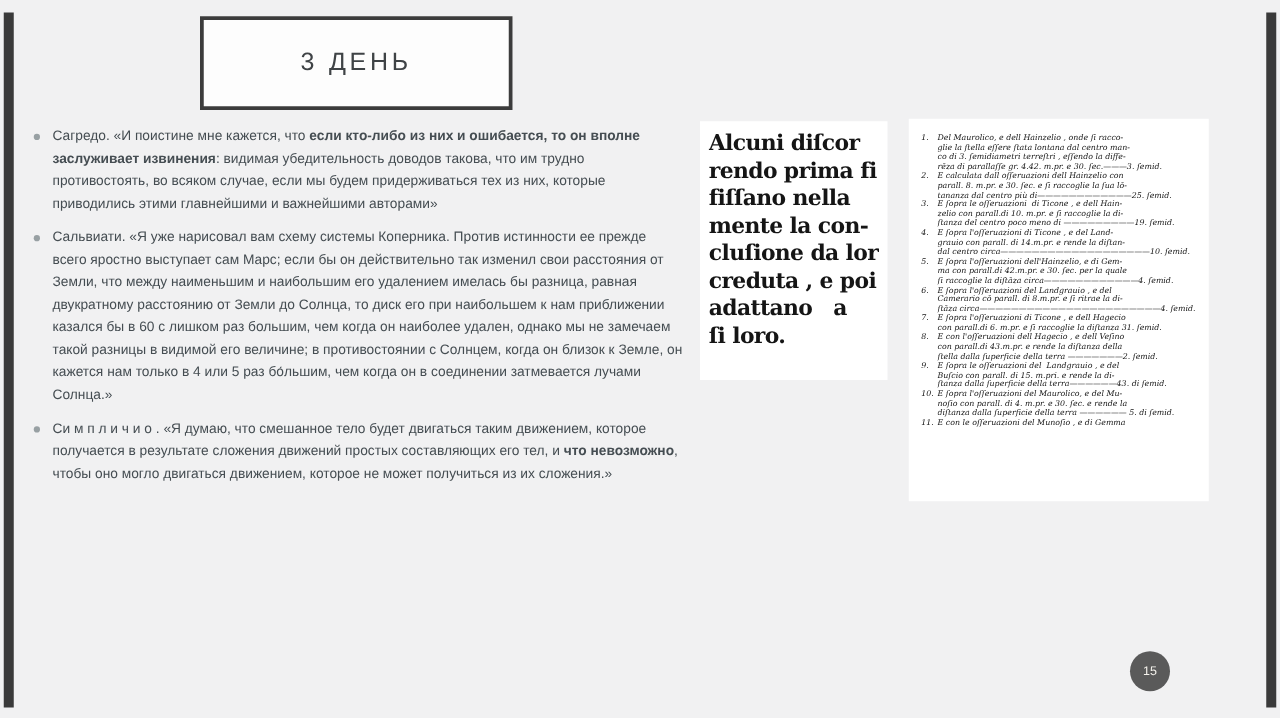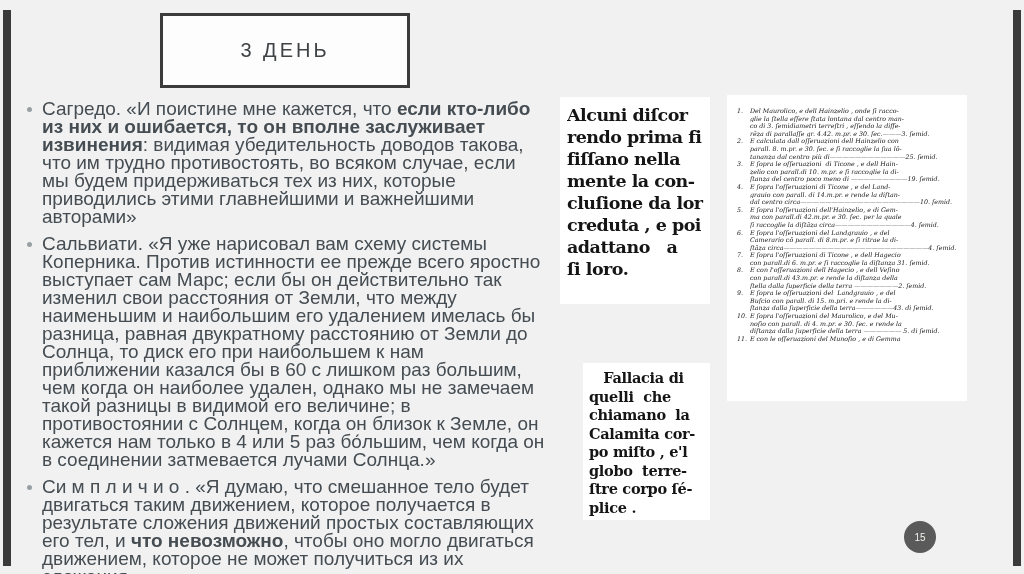--- a/index.html
+++ b/index.html
@@ -23,21 +23,21 @@
     font-size:20px;letter-spacing:3px;color:#3f4346;
     font-family:"Liberation Sans", sans-serif;
   }
 
   ul.bullets{
     position:absolute;left:42px;top:100px;width:505px;margin:0;padding:0;
     list-style:none;
   }
   ul.bullets li{
     position:relative;margin:0 0 9px 0;
-    font-size:19px;line-height:18px;color:#454d52;
+    font-size:11px;line-height:18px;color:#454d52;
   }
   ul.bullets li::before{
     content:"";position:absolute;left:-15px;top:7px;width:5px;height:5px;
     border-radius:50%;background:#98a0a3;
   }
   ul.bullets .b{font-weight:bold;}
 
   .scan{
     position:absolute;background:#ffffff;color:#151515;box-sizing:border-box;
     font-family:"DejaVu Serif","Liberation Serif",serif;
@@ -87,30 +87,20 @@
 
   <div class="scan alcuni" id="scan-alcuni">
       <div class="line">Alcuni diſcor</div>
       <div class="line">rendo prima fi</div>
       <div class="line">fiſſano nella</div>
       <div class="line">mente la con-</div>
       <div class="line">cluſione da lor</div>
       <div class="line">creduta , e poi</div>
       <div class="line">adattano   a</div>
       <div class="line">ſi loro.</div>
-    </div>
-  <div class="scan fallacia" id="scan-fallacia">
-      <div class="line">   Fallacia di</div>
-      <div class="line">quelli  che</div>
-      <div class="line">chiamano  la</div>
-      <div class="line">Calamita cor-</div>
-      <div class="line">po miſto , e'l</div>
-      <div class="line">globo  terre-</div>
-      <div class="line">ſtre corpo ſé-</div>
-      <div class="line">plice .</div>
     </div>
   <div class="scan index" id="scan-index">
       <div class="entry">
         <div class="num">1.</div>
         <div class="elines">
           <div class="line">Del Maurolico, e dell Hainzelio , onde ſi racco-</div>
           <div class="line">glie la ſtella eſſere ſtata lontana dal centro man-</div>
           <div class="line">co di 3. ſemidiametri terreſtri , eſſendo la diffe-</div>
           <div class="line">rēza di parallaſſe gr. 4.42. m.pr. e 30. ſec.———3. ſemid.</div>
         </div>

